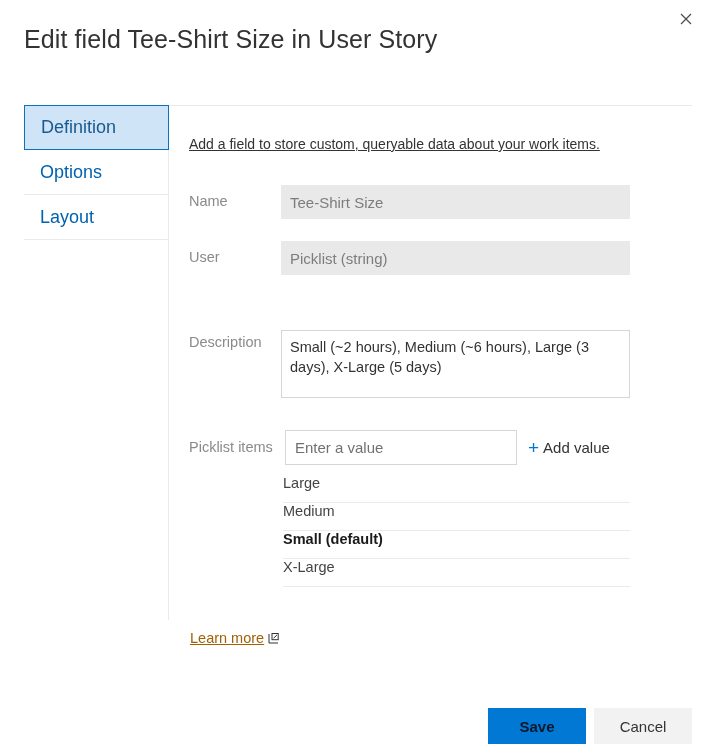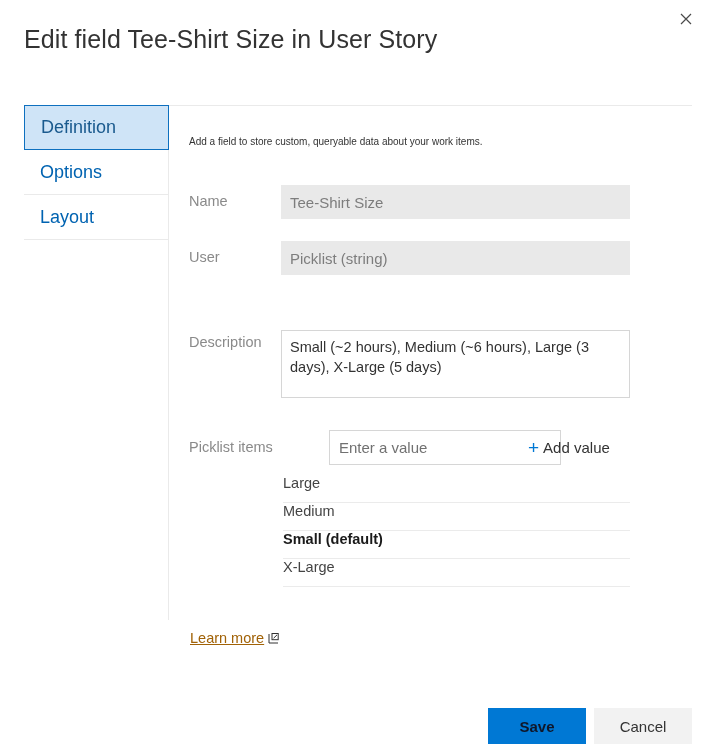--- a/index.html
+++ b/index.html
@@ -100,23 +100,24 @@
   .main {
     position: absolute;
     left: 0;
     top: 0;
     width: 715px;
   }
   .intro {
     position: absolute;
     left: 189px;
     top: 31px;
-    font-size: 10px;
+    font-size: 14px;
     color: #333333;
     white-space: nowrap;
+    text-decoration: underline;
   }
 
   .row-label {
     position: absolute;
     font-size: 14.5px;
     color: #8a8a8a;
   }
 
   .field-box {
     position: absolute;
@@ -155,21 +156,20 @@
     left: 285px;
     top: 325px;
     width: 232px;
     height: 35px;
     border: 1px solid #d6d6d6;
     background: #ffffff;
     padding: 8px 9px;
     font-size: 15px;
     color: #333333;
     font-family: "Liberation Sans", sans-serif;
-    margin-left: 44px;
   }
   .picklist-input::placeholder { color: #717171; }
 
   .add-value {
     position: absolute;
     left: 528px;
     top: 333px;
     display: flex;
     align-items: center;
     gap: 4px;

